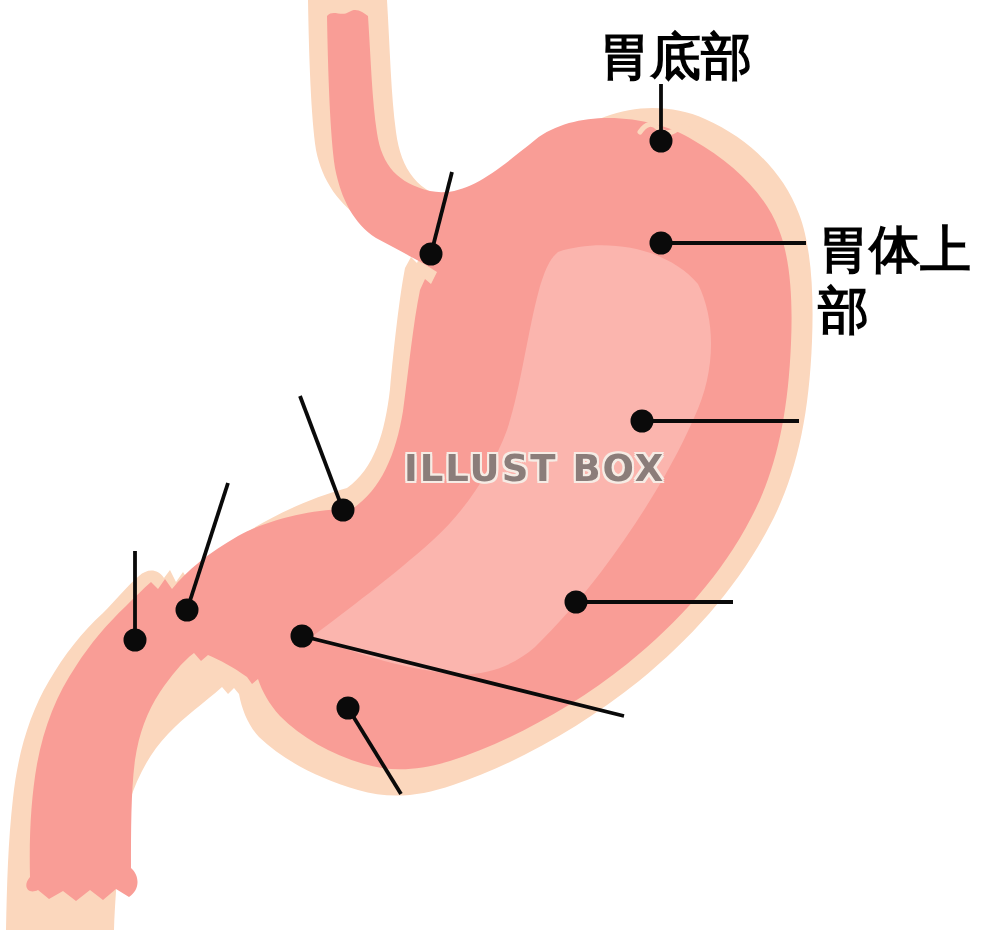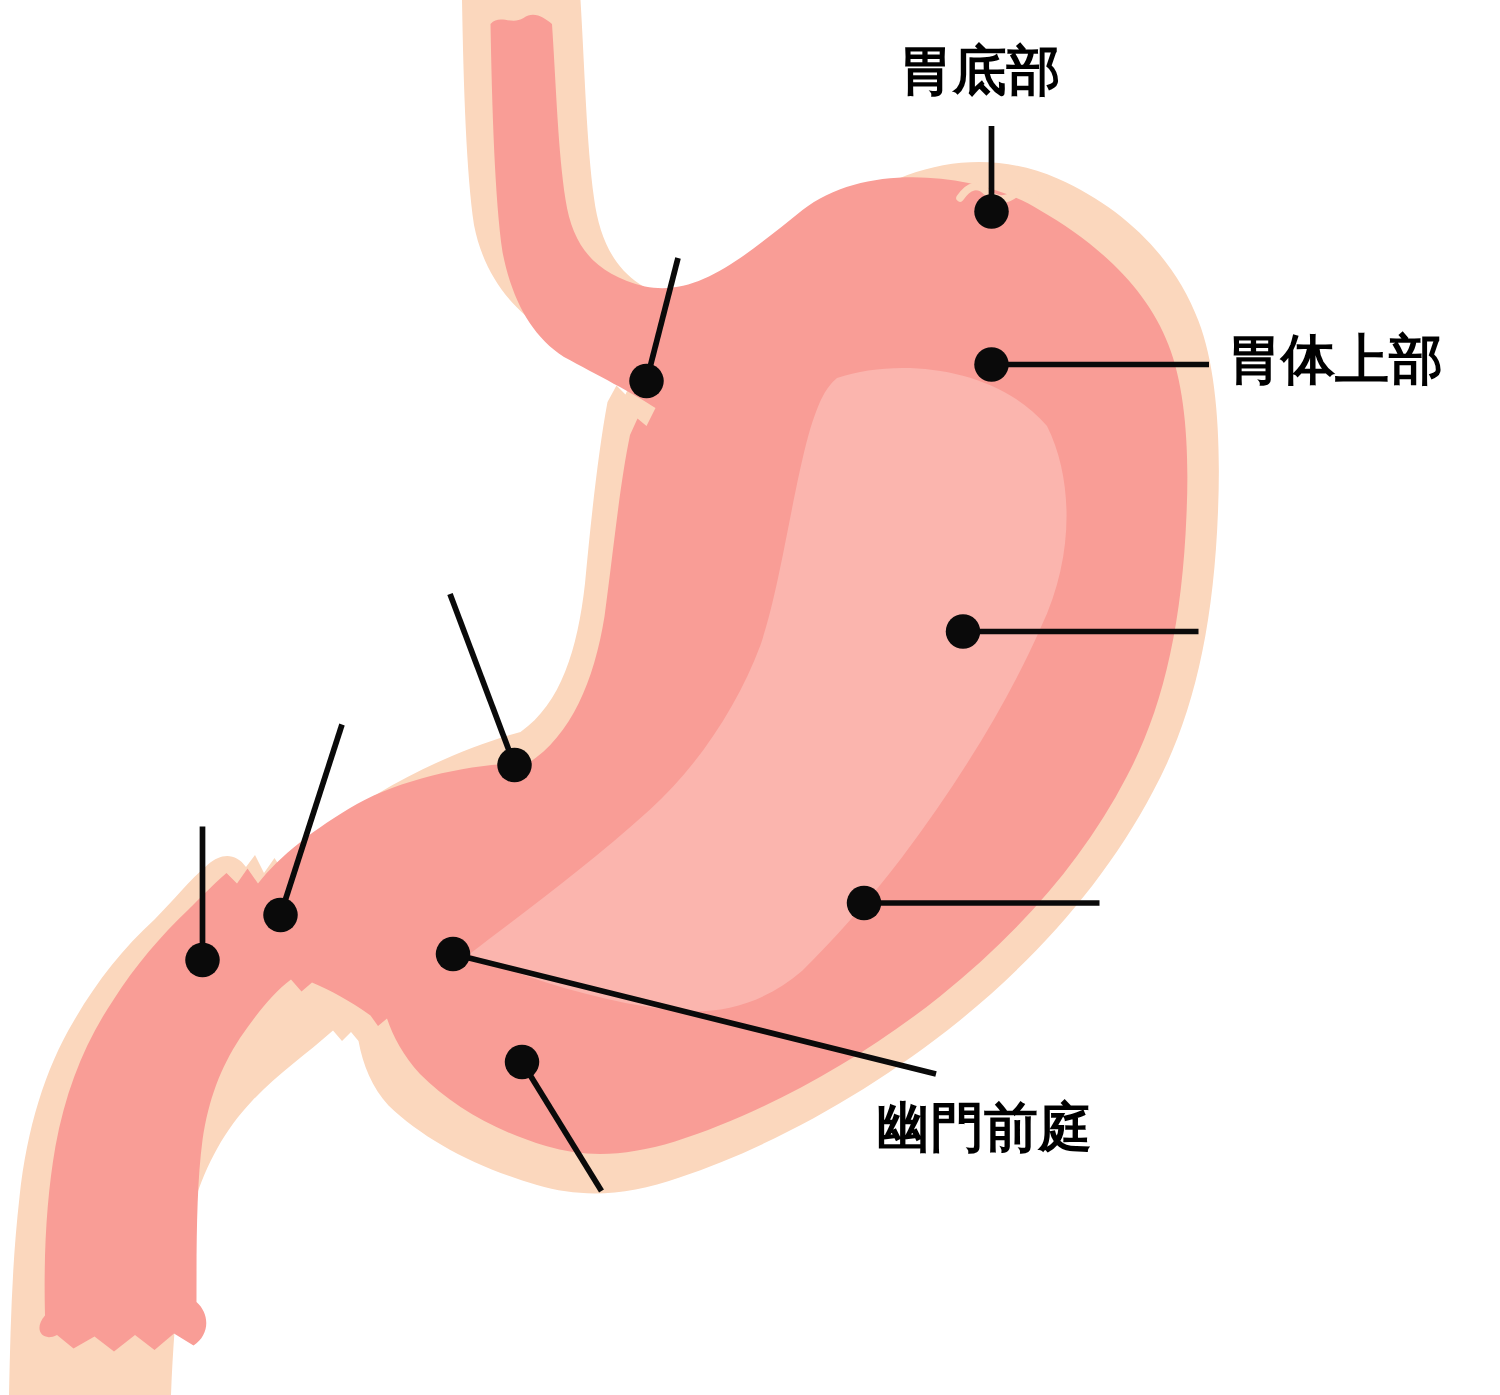--- a/index.html
+++ b/index.html
@@ -5,21 +5,21 @@
   html,body{margin:0;padding:0;}
   body{
     width:1000px;height:930px;position:relative;overflow:hidden;
     background:#ffffff;
     font-family:"DejaVu Sans","Liberation Sans",sans-serif;
   }
   .stage{position:absolute;left:0;top:0;width:1000px;height:930px;}
   svg{position:absolute;left:0;top:0;display:block;}
   .lbl{
     position:absolute;
-    font-size:36px;
+    font-size:51px;
     font-weight:600;
     color:#000;
     line-height:1.2;
     letter-spacing:0px;
     white-space:pre-line;
   }
   .watermark{
     position:absolute;
     left:404px;top:447px;
     font-size:37px;
@@ -145,15 +145,15 @@
       <circle cx="135" cy="640" r="11.5"></circle>
       <circle cx="642" cy="421" r="11.5"></circle>
       <circle cx="576" cy="602" r="11.5"></circle>
       <circle cx="302" cy="636" r="11.5"></circle>
       <circle cx="348" cy="708" r="11.5"></circle>
     </g>
   </svg>
 
   <div class="lbl" style="left:599px;top:26px">胃底部</div>
   <div class="lbl" style="left:818px;top:219px">胃体上部</div>
-  <div class="lbl" style="left:584px;top:731px">幽門前庭</div>
 
+  <div class="watermark">ILLUST BOX</div>
 </div>
 
 </body></html>

